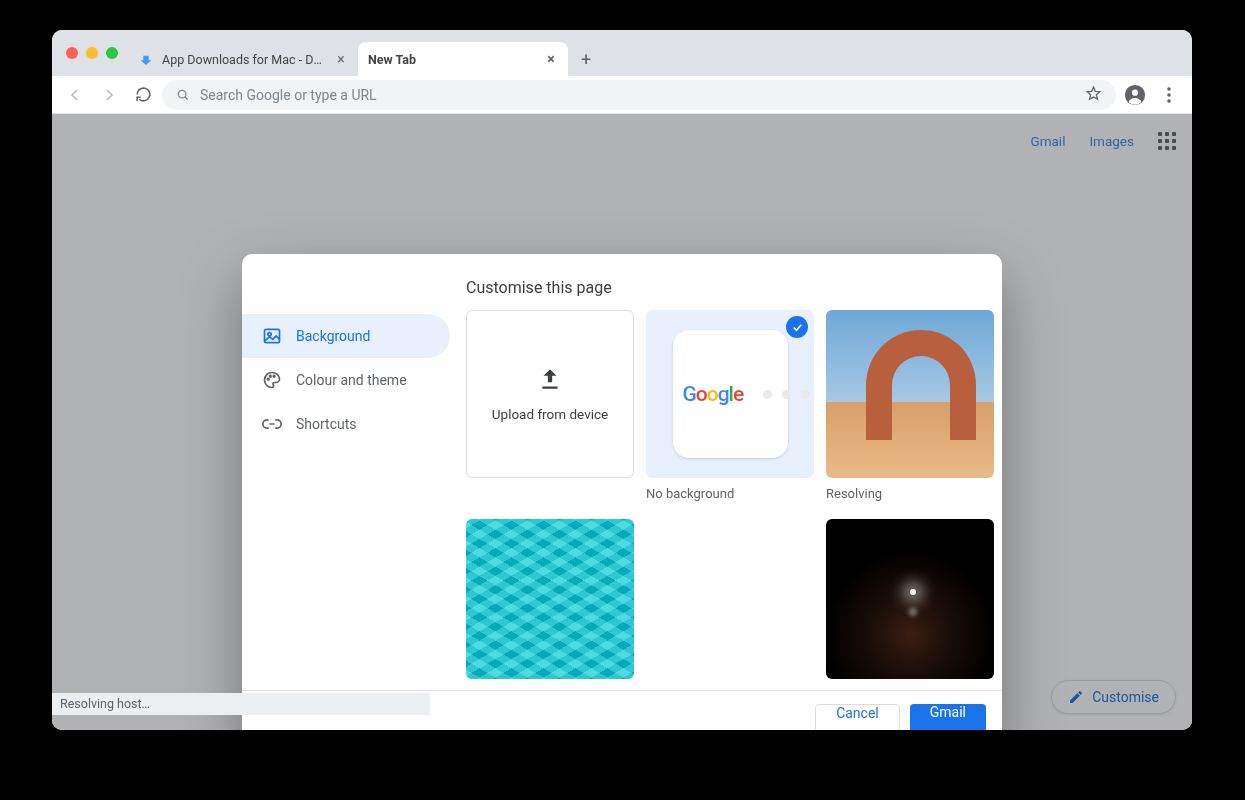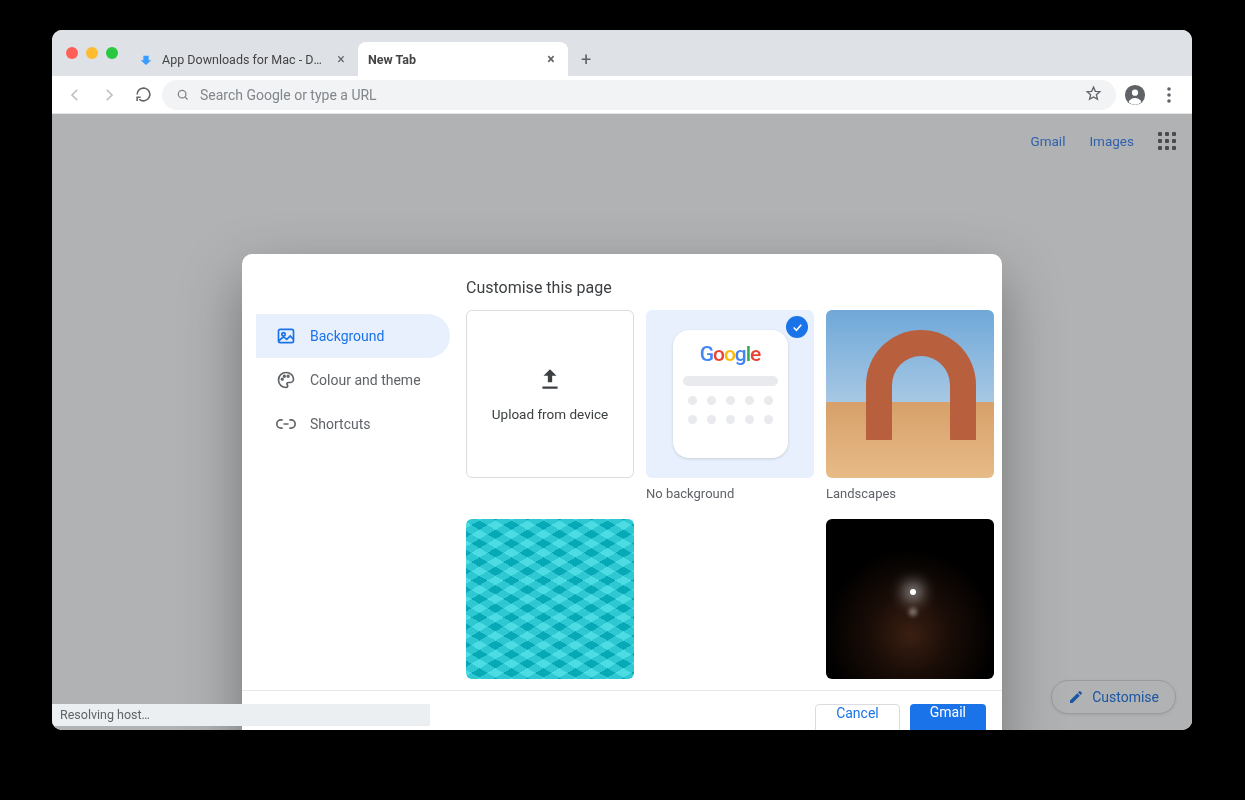--- a/index.html
+++ b/index.html
@@ -23,41 +23,41 @@
   .omnibox .star{ margin-left:auto; color:#5f6368;}
   .content { flex:1; position:relative; background:#fff;}
   .topright { position:absolute; right:16px; top:18px; display:flex; align-items:center; gap:24px; color:#3b82f6; font-size:13.5px;}
   .apps-grid{display:grid; grid-template-columns:repeat(3,4px); grid-template-rows:repeat(3,4px); gap:3px;}
   .apps-grid span{width:4px;height:4px;background:#5f6368;border-radius:1px;}
   .customise-chip{ position:absolute; right:16px; bottom:16px; height:34px; background:#fff; border:1px solid #dadce0; border-radius:17px; display:flex; align-items:center; gap:8px; padding:0 16px; color:#1a73e8; font-size:14px; box-shadow:0 1px 3px rgba(0,0,0,.1);}
   .overlay{position:absolute; inset:0; background:rgba(32,33,36,.35);}
   .dialog{ position:absolute; left:190px; top:140px; width:760px; height:496px; background:#fff; border-radius:10px; box-shadow:0 24px 60px rgba(0,0,0,.35); display:flex; overflow:hidden;}
   .dlg-side{ width:208px; padding-top:60px;}
   .dlg-title{ position:absolute; left:224px; top:24px; font-size:16px; color:#3c4043;}
-  .side-item{ height:44px; display:flex; align-items:center; gap:14px; padding-left:20px; border-radius:0 22px 22px 0; font-size:14px; color:#5f6368; cursor:pointer;margin-left:14px;}
+  .side-item{ height:44px; display:flex; align-items:center; gap:14px; padding-left:20px; border-radius:0 22px 22px 0; font-size:14px; color:#5f6368; cursor:pointer;}
   .side-item.sel{ background:#e8f0fe; color:#1a73e8;}
   .side-item.sel .sicon{ color:#1a73e8;}
   .sicon{ width:20px; display:flex; align-items:center; justify-content:center; color:#5f6368;}
   .dlg-main{ flex:1; padding:56px 20px 72px 16px; overflow:hidden;}
   .grid{ display:grid; grid-template-columns:repeat(3,168px); grid-auto-rows:auto; gap:18px 12px;}
   .card{ width:168px;}
   .thumb{ width:168px; height:168px; border-radius:6px; overflow:hidden; position:relative;}
   .thumb.border{ border:1px solid #dadce0; display:flex; flex-direction:column; align-items:center; justify-content:center; gap:14px; color:#3c4043; font-size:13.5px;}
   .thumb.blue{ background:#e8f0fe; display:flex; align-items:center; justify-content:center;}
-  .mini{ width:115px; height:128px; background:#fff; border-radius:16px; box-shadow:0 1px 3px rgba(0,0,0,.15); padding:12px 10px; display:flex; flex-direction:column; gap:10px; align-items:center;}
+  .mini{ width:115px; height:128px; background:#fff; border-radius:16px; box-shadow:0 1px 3px rgba(0,0,0,.15); padding:12px 10px; display:flex; flex-direction:row; gap:10px; align-items:center;}
   .mini .bar{ width:100%; height:10px; background:#e8eaed; border-radius:5px;}
   .mini .dots{ display:flex; gap:10px;}
   .mini .dots span{ width:9px;height:9px;border-radius:50%;background:#e8eaed;}
   .check{ position:absolute; right:6px; top:6px; width:22px;height:22px;border-radius:50%; background:#1a73e8; display:flex;align-items:center;justify-content:center;}
   .caption{ margin-top:8px; font-size:13px; color:#5f6368;}
   .footer{ position:absolute; bottom:0; left:0; right:0; height:60px; border-top:1px solid #e6e6e6; display:flex; align-items:center; justify-content:flex-end; gap:10px; padding:0 16px; background:#fff;}
   .btn{ height:34px; padding:0 20px; border-radius:4px; font-size:14px; display:flex; cursor:pointer;}
   .btn.primary{ background:#1a73e8; color:#fff;}
   .btn.secondary{ background:#fff; border:1px solid #dadce0; color:#1a73e8;}
-  .status-inner{position:absolute; left:0; bottom:4px; width:378px; height:22px; background:#eceff1; color:#5f6368; font-size:12.5px; padding:3px 8px;}
+  .status-inner{position:absolute; left:0; bottom:15px; width:378px; height:22px; background:#eceff1; color:#5f6368; font-size:12.5px; padding:3px 8px;}
   
   .landscape{ background:linear-gradient(180deg,#6fa8d8 0%, #a7c8e4 55%, #d7a06a 55%, #e7bb87 100%);}
   .arch{position:absolute; right:18px; top:20px; width:110px; height:110px;}
   .arch::before{content:"";position:absolute;inset:0;border:26px solid #b85f3d;border-bottom:none;border-radius:60px 60px 0 0;}
   
   .texture{ background:
     repeating-linear-gradient(30deg,#2aa0ab 0 8px,#046b77 8px 16px),
     repeating-linear-gradient(150deg,#2aa0ab 0 8px,#046b77 8px 16px);
     background-blend-mode:screen;}
   
@@ -237,21 +237,21 @@
                   </div>
               </div>
             </div>
             <div class="caption">No background</div>
           </div>
 
           <div class="card">
             <div class="thumb landscape">
                 <div class="arch"></div>
               </div>
-            <div class="caption">Landscapes</div>
+            <div class="caption">Resolving</div>
           </div>
 
           <div class="card">
             <div class="thumb texture" style="height:160px;"></div>
           </div>
 
           <div class="card" style="visibility:hidden"></div>
 
           <div class="card">
             <div class="thumb space" style="height:160px;"></div>

